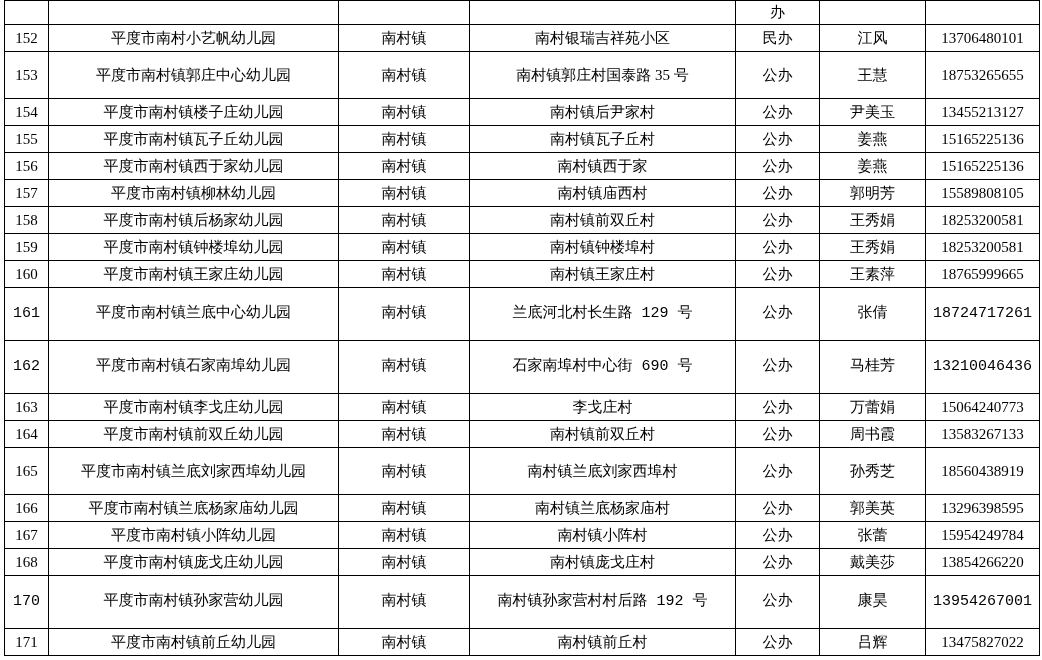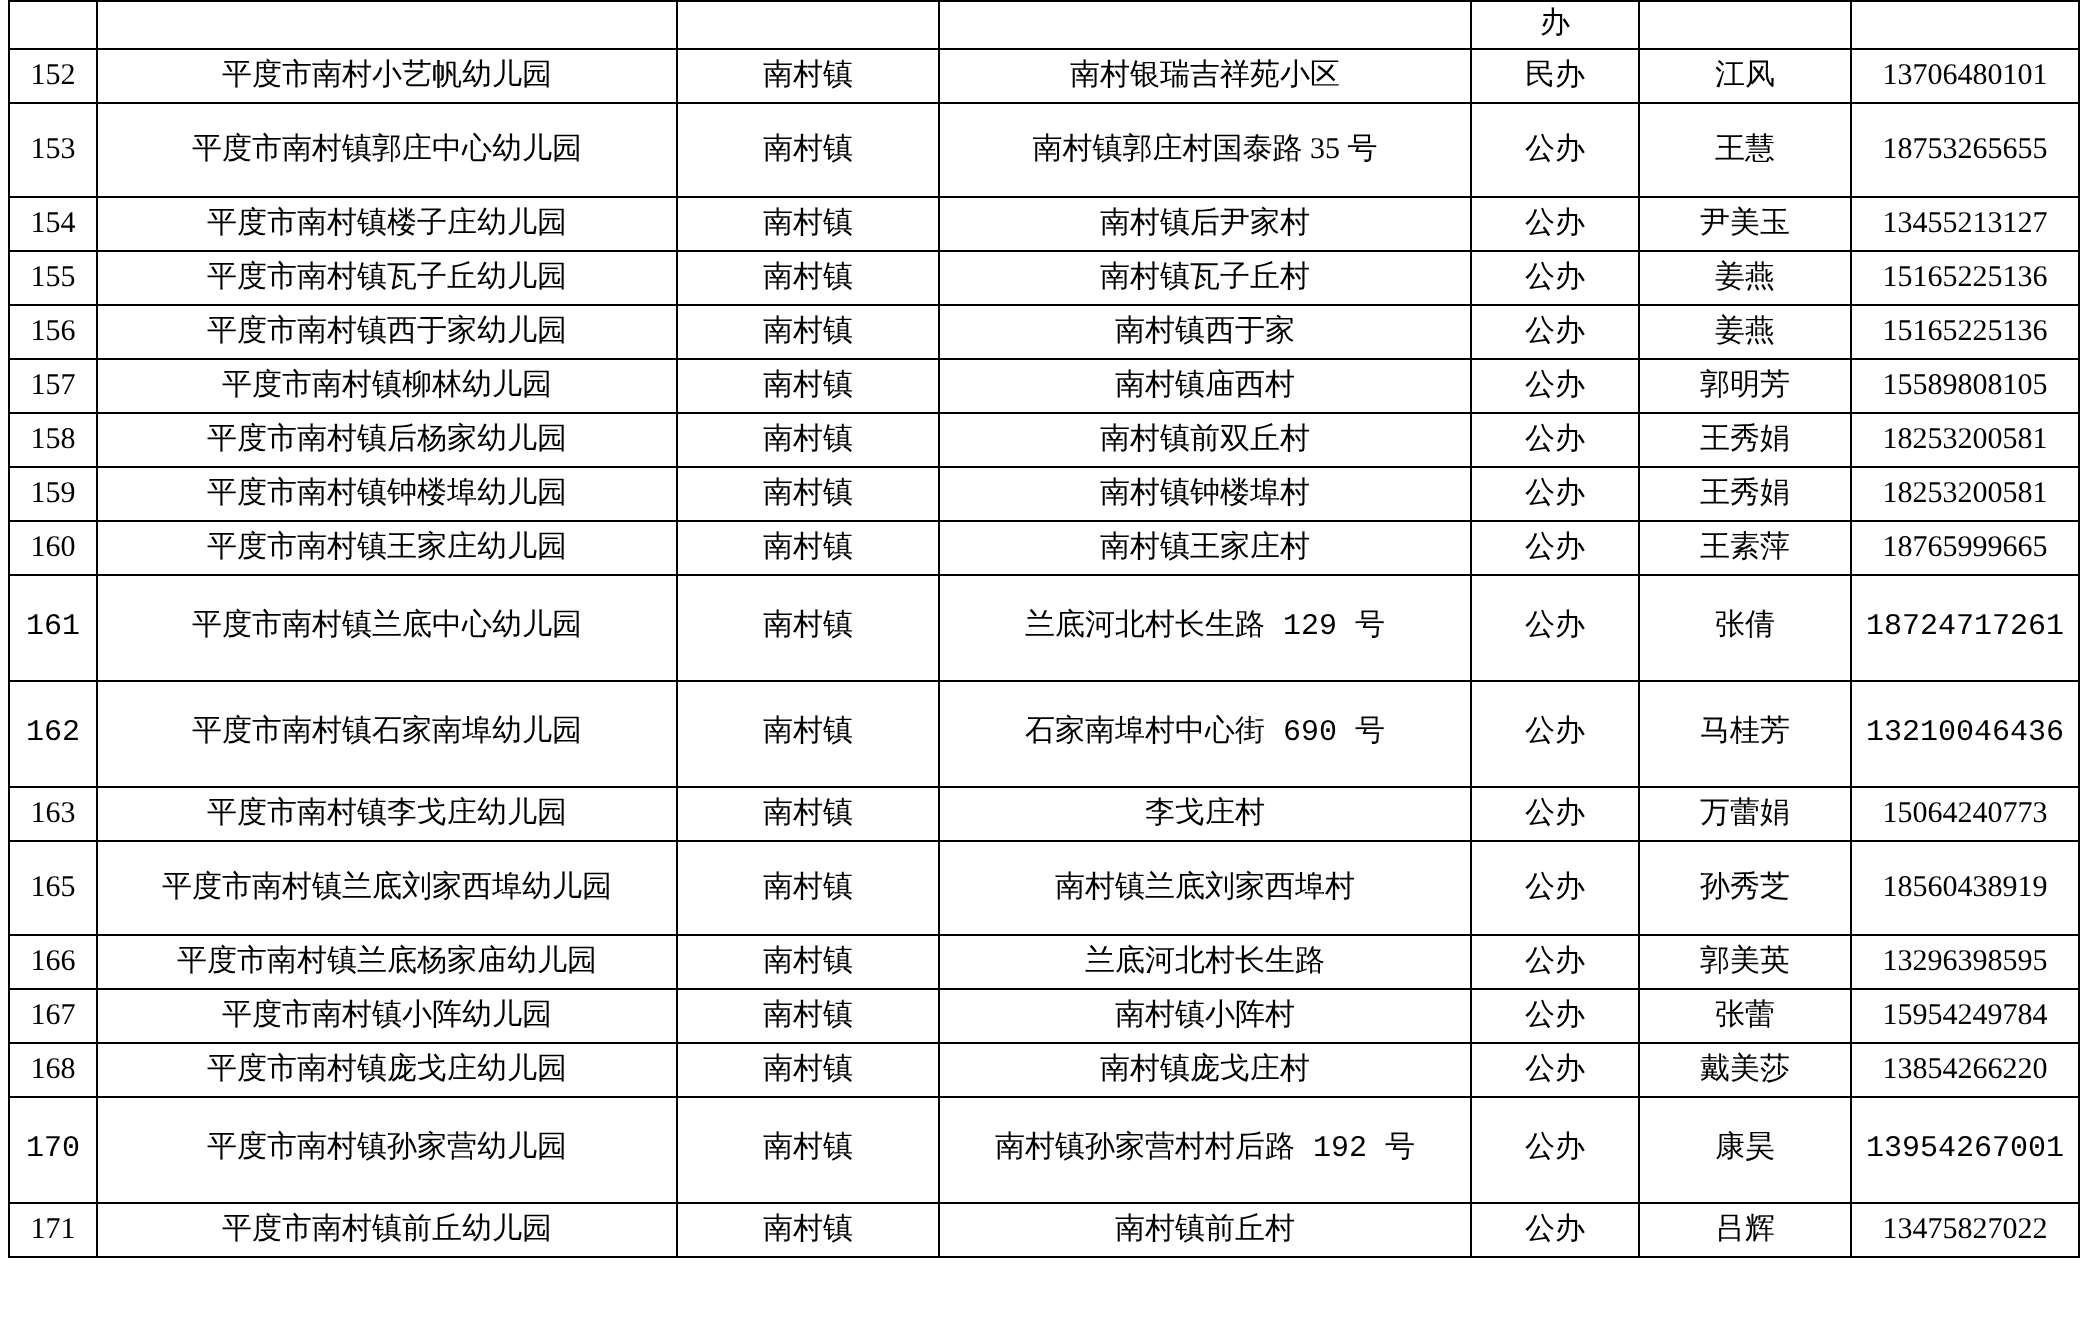--- a/index.html
+++ b/index.html
@@ -184,34 +184,43 @@
         </tr>
         <tr class="r1">
           <td class="idx">163</td>
           <td class="name">平度市南村镇李戈庄幼儿园</td>
           <td class="town">南村镇</td>
           <td class="addr">李戈庄村</td>
           <td class="type">公办</td>
           <td class="head">万蕾娟</td>
           <td class="phone">15064240773</td>
         </tr>
+        <tr class="r1">
+          <td class="idx">164</td>
+          <td class="name">平度市南村镇前双丘幼儿园</td>
+          <td class="town">南村镇</td>
+          <td class="addr">南村镇前双丘村</td>
+          <td class="type">公办</td>
+          <td class="head">周书霞</td>
+          <td class="phone">13583267133</td>
+        </tr>
         <tr class="r2">
           <td class="idx">165</td>
           <td class="name">平度市南村镇兰底刘家西埠幼儿园</td>
           <td class="town">南村镇</td>
           <td class="addr">南村镇兰底刘家西埠村</td>
           <td class="type">公办</td>
           <td class="head">孙秀芝</td>
           <td class="phone">18560438919</td>
         </tr>
         <tr class="r1">
           <td class="idx">166</td>
           <td class="name">平度市南村镇兰底杨家庙幼儿园</td>
           <td class="town">南村镇</td>
-          <td class="addr">兰底河北村长生路</td>
+          <td class="addr">南村镇兰底杨家庙村</td>
           <td class="type">公办</td>
           <td class="head">郭美英</td>
           <td class="phone">13296398595</td>
         </tr>
         <tr class="r1">
           <td class="idx">167</td>
           <td class="name">平度市南村镇小阵幼儿园</td>
           <td class="town">南村镇</td>
           <td class="addr">南村镇小阵村</td>
           <td class="type">公办</td>

